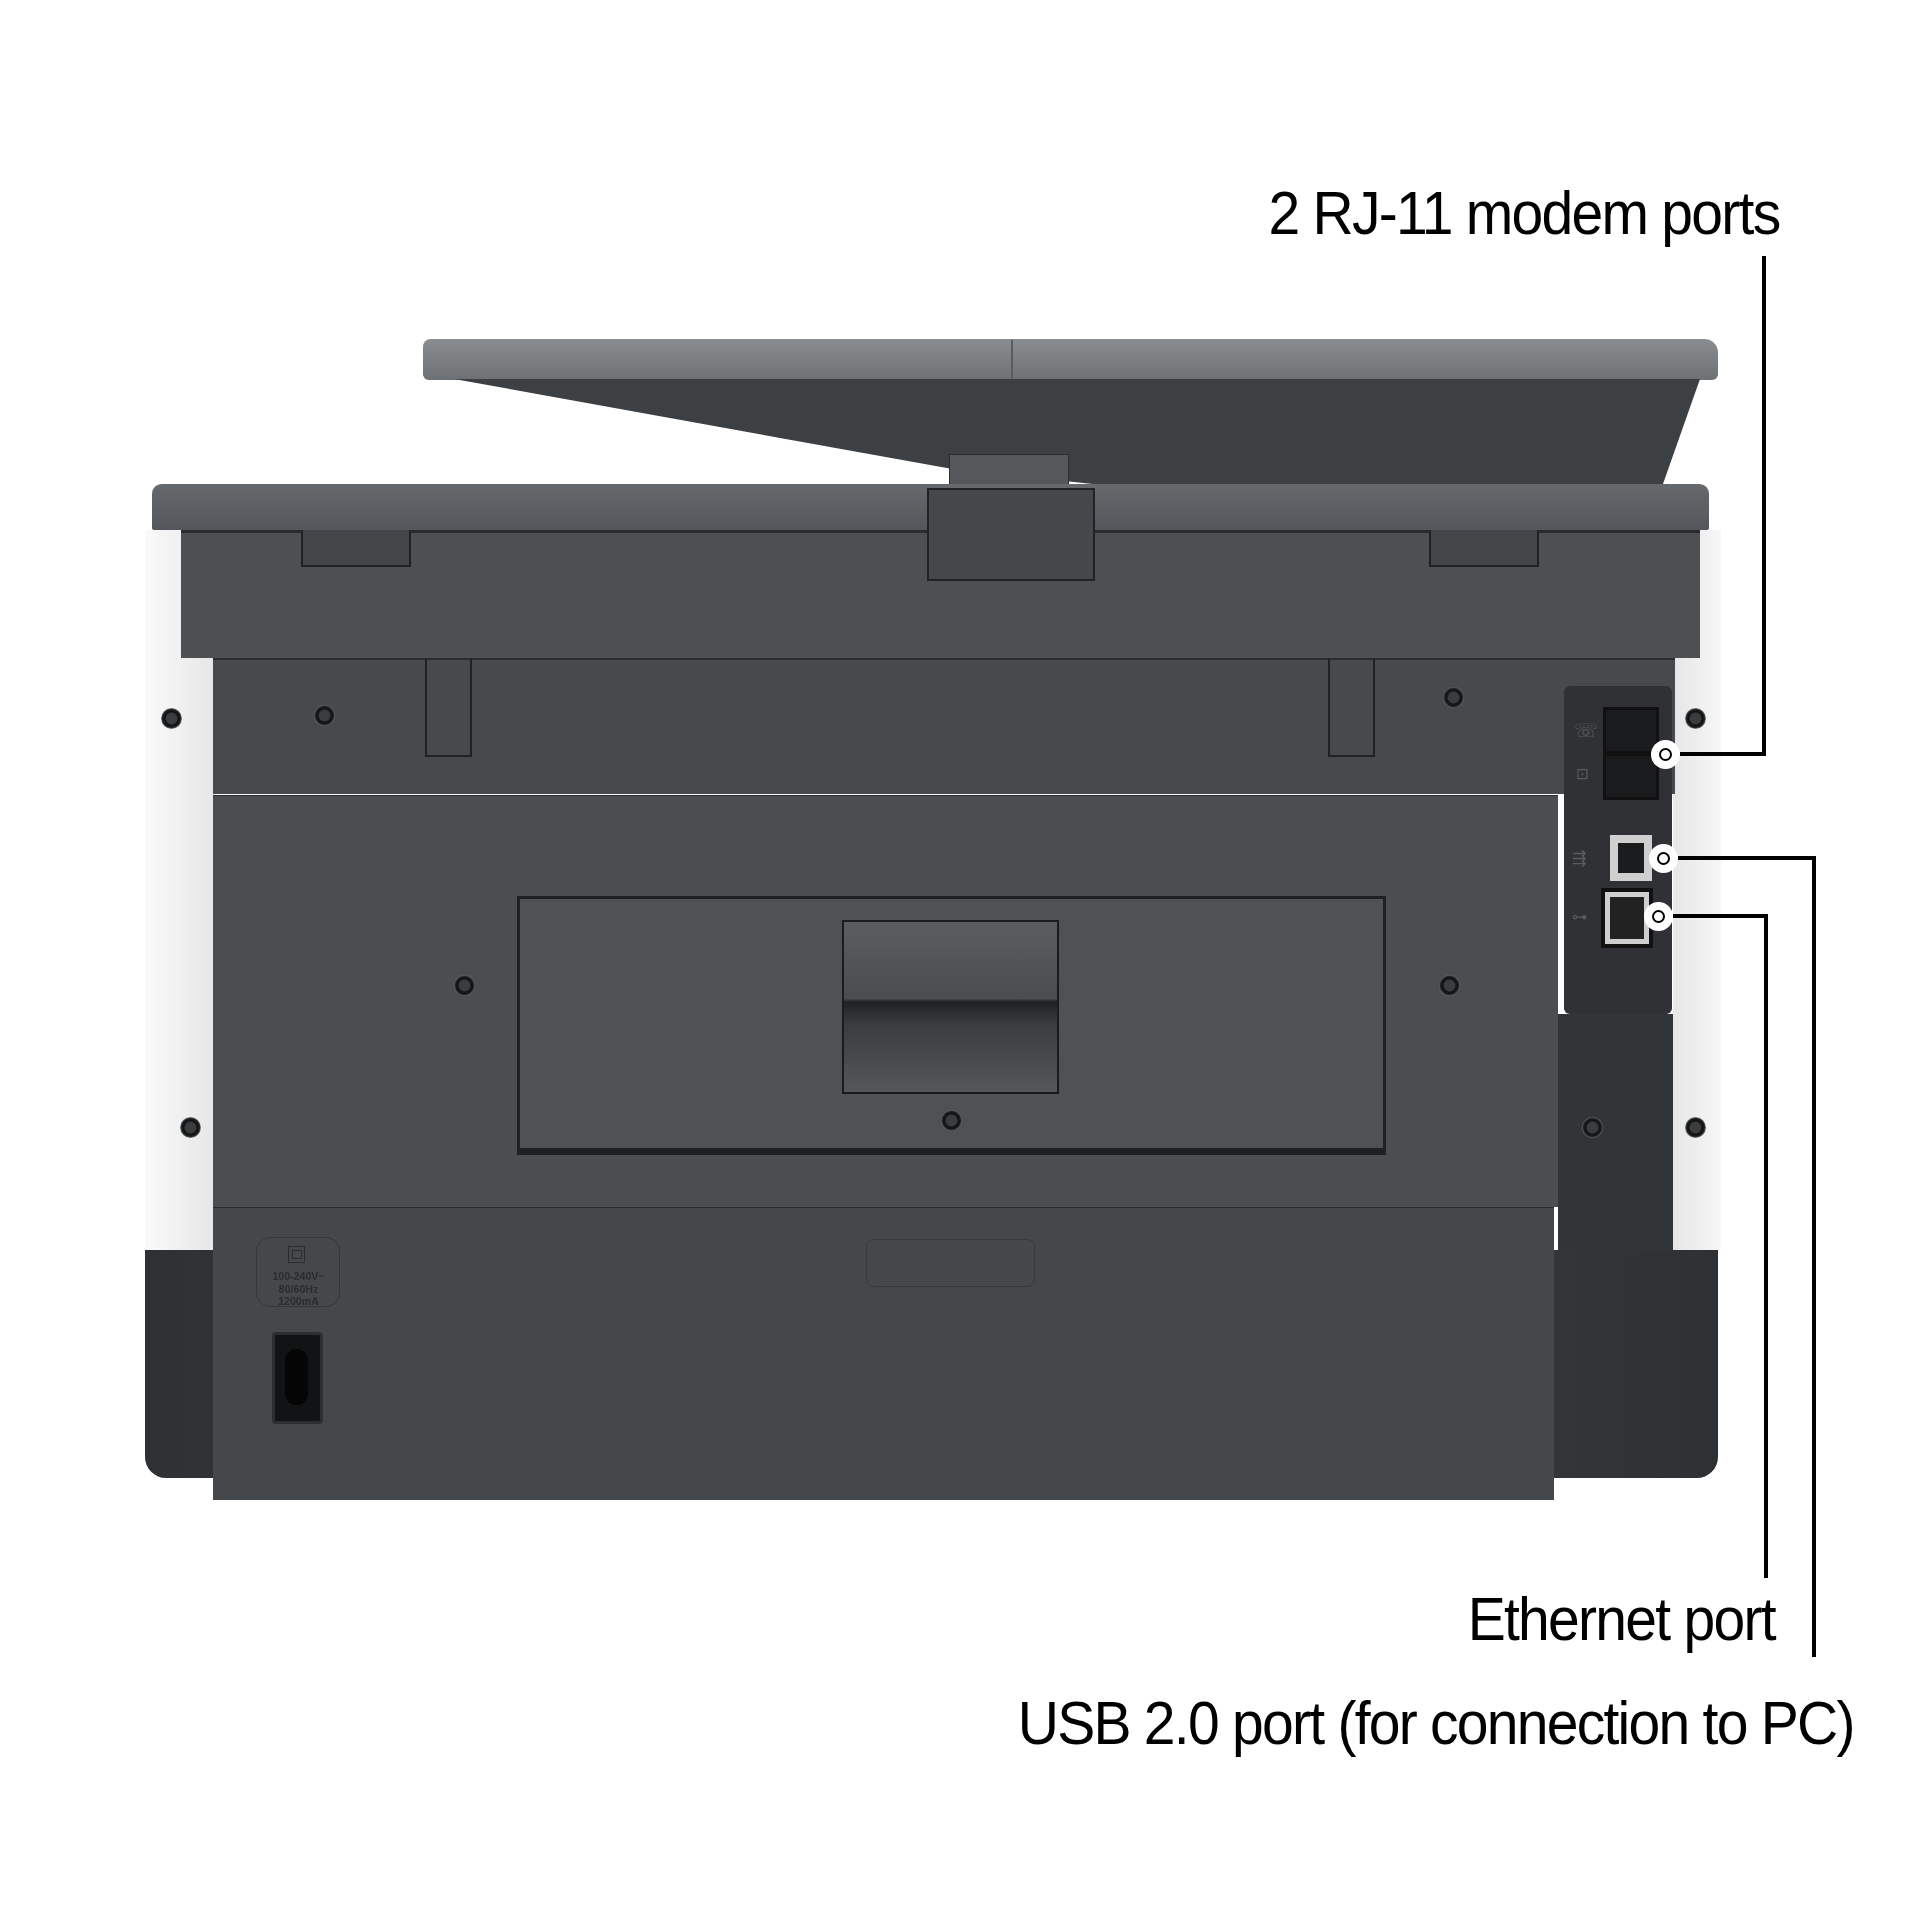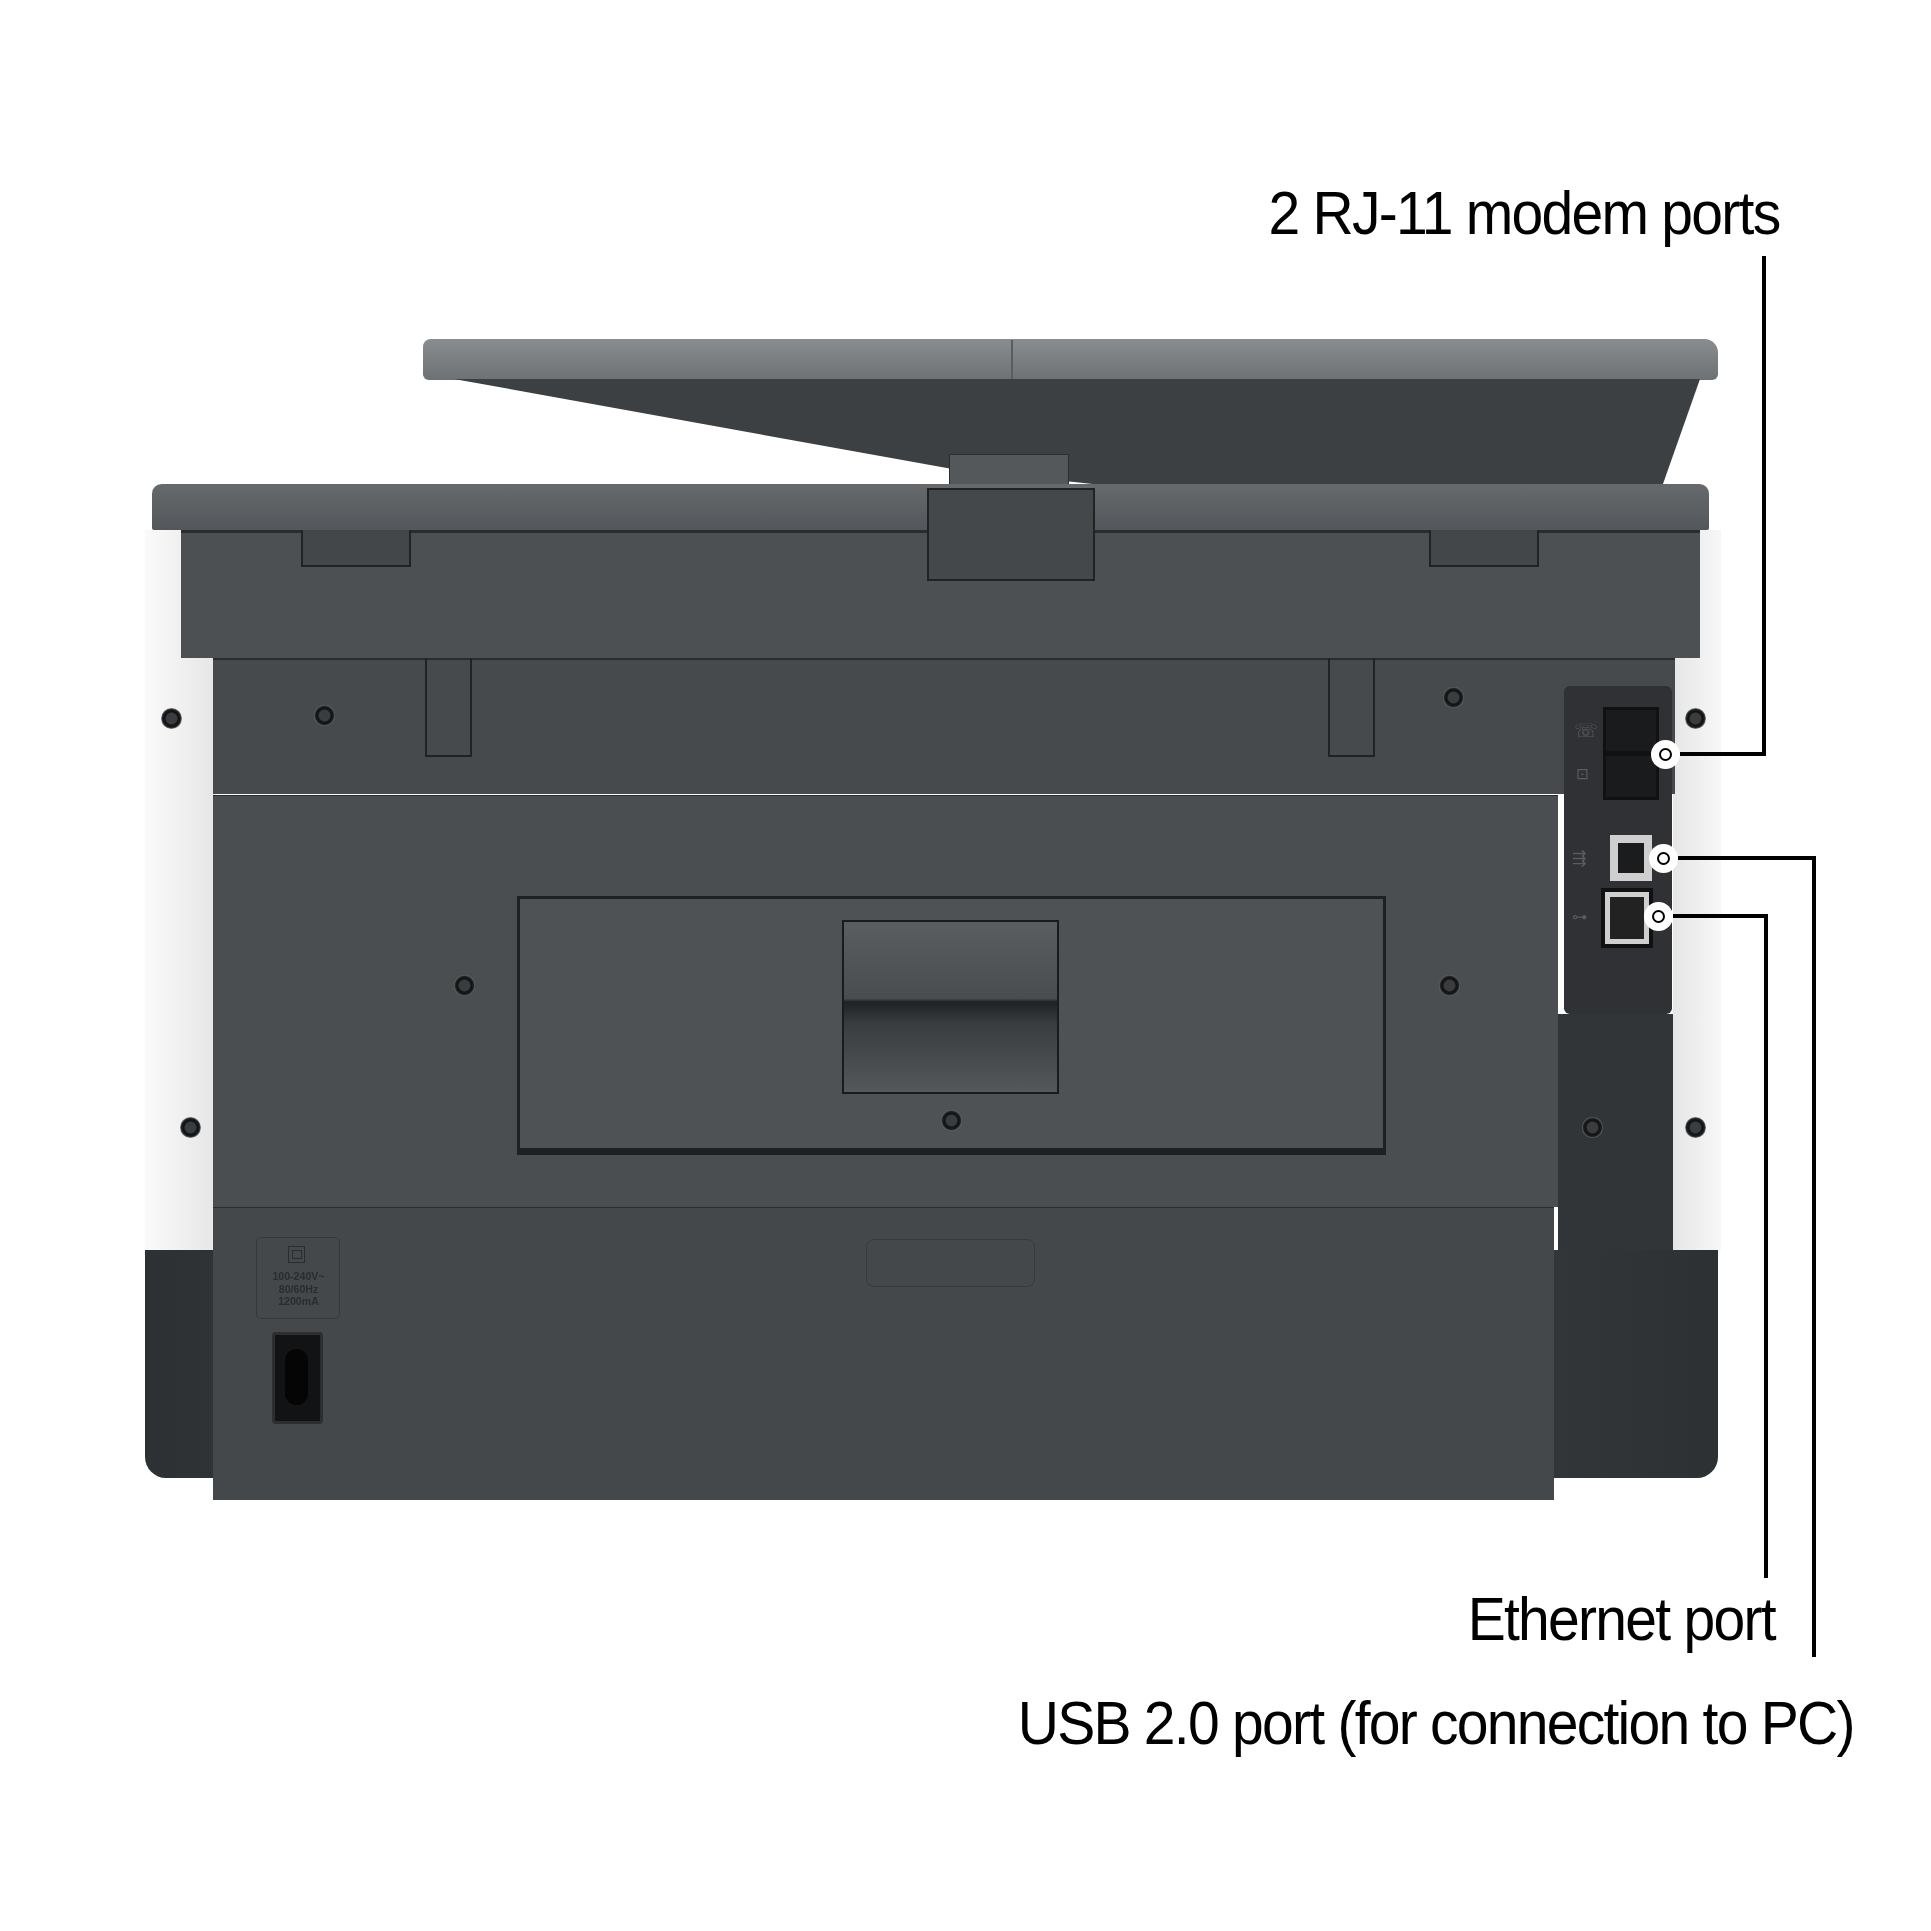--- a/index.html
+++ b/index.html
@@ -70,21 +70,21 @@
   <div class="screw" style="left:1582px;top:1117px;"></div>
 
   <div class="abs" style="left:517px;top:896px;width:869px;height:259px;background:#4f5255;border:3.9px solid #1e2022;border-bottom:7.7px solid #1e2022;box-sizing:border-box;"></div>
   <div class="abs" style="left:842px;top:920px;width:217px;height:174px;background:linear-gradient(#5b5e61 0%,#4a4d50 45%,#1f2123 47%,#3a3d40 60%,#55585b 100%);border:2.9px solid #1a1b1c;box-sizing:border-box;"></div>
   <div class="screw" style="left:941px;top:1110px;"></div>
 
   <div class="abs" style="left:145px;top:1250px;width:1573px;height:228px;background:linear-gradient(90deg,#2e3133,#45484b 50%,#2e3133);border-radius:0 0 21px 21px;"></div>
   <div class="abs" style="left:213px;top:1207px;width:1341px;height:293px;background:#45484b;border-top:1.9px solid #2a2c2e;box-sizing:border-box;"></div>
   <div class="abs" style="left:866px;top:1239px;width:169px;height:48px;border:1.9px solid #38393b;border-radius:7.7px;box-sizing:border-box;"></div>
 
-  <div class="abs" style="left:256px;top:1237px;width:84px;height:82px;border:1.9px solid #35383a;border-radius:5px;box-sizing:border-box;">
+  <div class="abs" style="left:256px;top:1237px;width:84px;height:70px;border:1.9px solid #35383a;border-radius:14px;box-sizing:border-box;">
     <div class="abs" style="left:31px;top:7.7px;width:17.4px;height:17.4px;border:1.9px solid #2a2c2e;box-sizing:border-box;">
         <div style="margin:2.9px;width:7.7px;height:7.7px;border:1px solid #2a2c2e;"></div>
       </div>
     <div class="pwr-text" style="left:0;top:32px;">
       <div>100-240V~</div>
       <div>80/60Hz</div>
       <div>1200mA</div>
     </div>
   </div>
   <div class="abs" style="left:272px;top:1332px;width:51px;height:92px;background:#121314;border:3.9px solid #2c2e30;border-radius:3.9px;box-sizing:border-box;">

